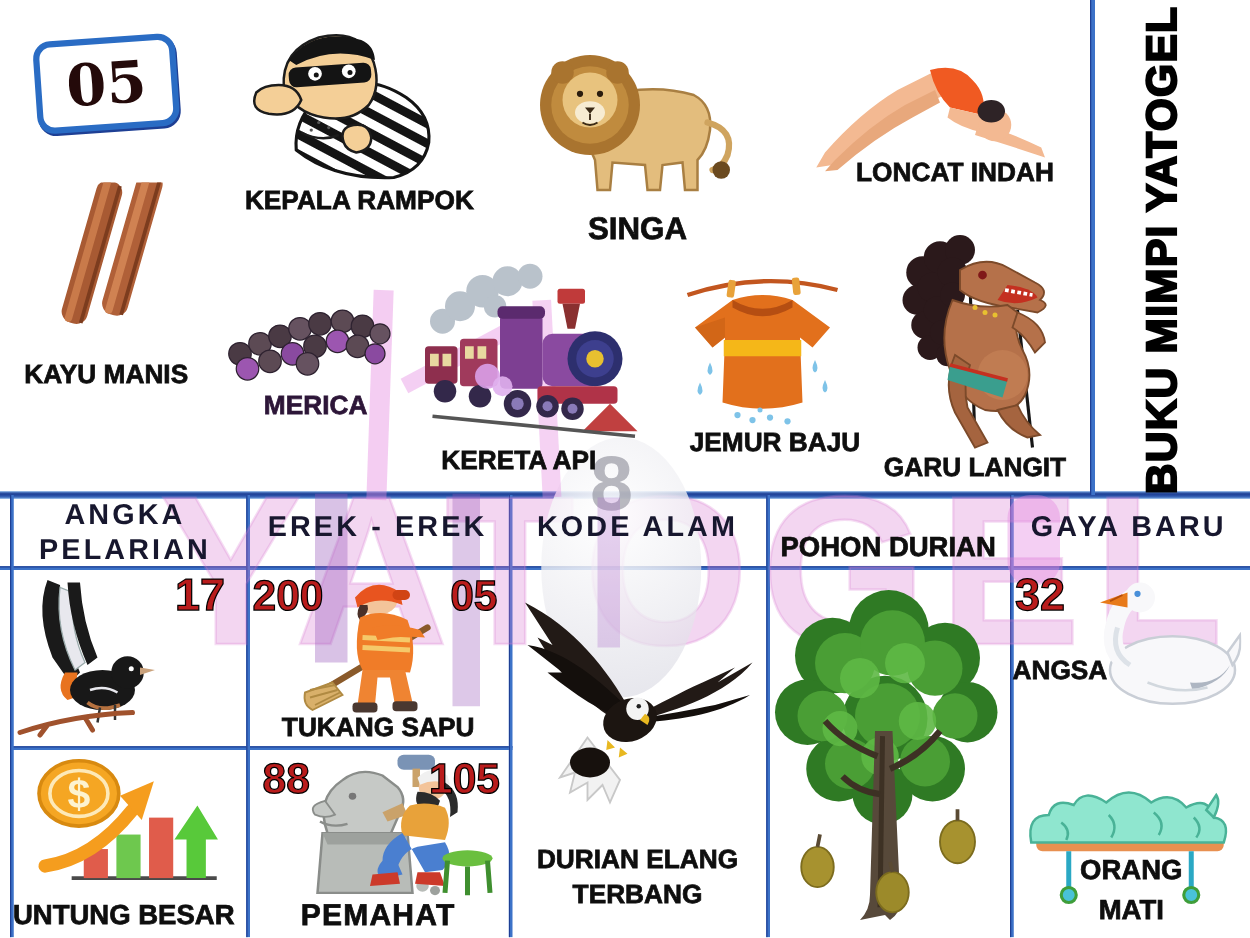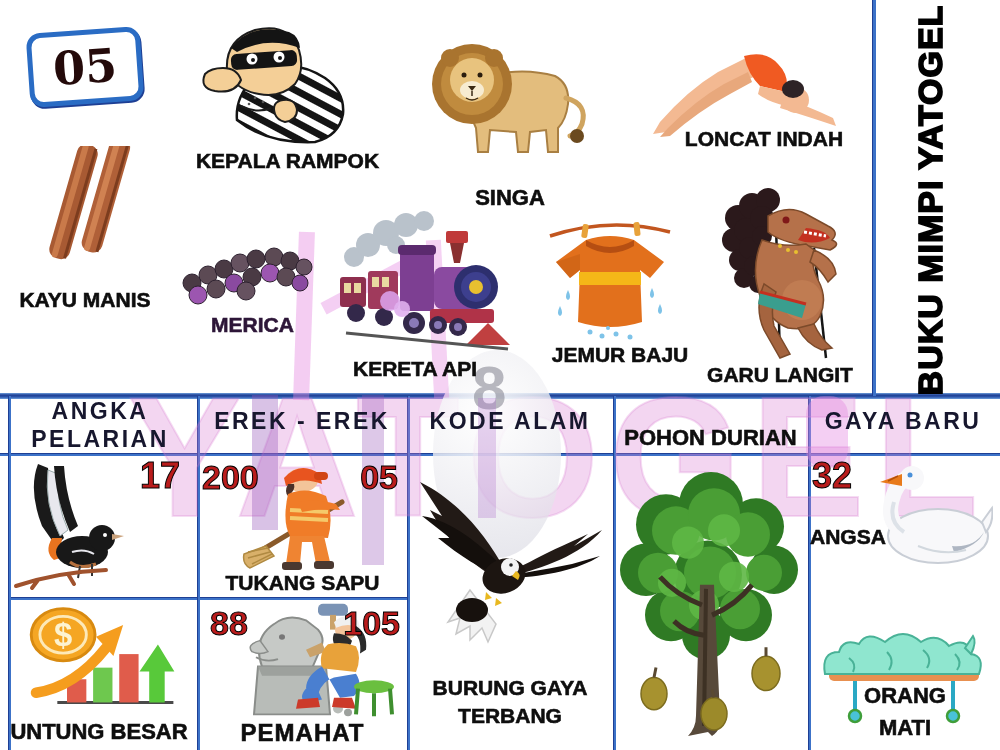--- a/index.html
+++ b/index.html
@@ -107,21 +107,21 @@
       <circle cx="30" cy="30" r="9" fill="#a9742f"></circle>
         <circle cx="74" cy="30" r="9" fill="#a9742f"></circle>
       <circle cx="52" cy="52" r="22" fill="#e8c37e"></circle>
       <ellipse cx="52" cy="62" rx="12" ry="9" fill="#f7ecd2"></ellipse>
       <path d="M48 58 L56 58 L52 63 Z" fill="#3a2a16"></path>
       <circle cx="44" cy="47" r="2.5" fill="#2b1d0e"></circle>
         <circle cx="60" cy="47" r="2.5" fill="#2b1d0e"></circle>
       <path d="M52 63 L52 68 M46 70 Q52 74 58 70" stroke="#3a2a16" stroke-width="1.5" fill="none"></path>
     </svg>
   </figure>
-  <div class="lbl" style="left:420px;top:184px;width:180px;font-size:22px;">SINGA</div>
+  <div class="lbl" style="left:420px;top:168px;width:180px;font-size:25px;">SINGA</div>
 
   <figure style="left:648px;top:42px;width:190px;height:100px;">
     <svg viewBox="0 0 190 100" width="190" height="100">
       <path d="M5 92 L12 80 Q40 48 70 30 L98 16 L108 34 L80 46 Q50 62 18 90 Z" fill="#f3b992"></path>
       <path d="M12 95 L20 86 Q48 58 76 42 L100 30 L104 40 L82 52 Q52 68 22 94 Z" fill="#e8a87c"></path>
       <path d="M96 14 Q118 8 130 22 Q142 34 138 50 L112 44 Q100 32 96 14 Z" fill="#f05a22"></path>
       <path d="M112 44 L138 50 Q142 58 138 64 Q120 60 110 52 Z" fill="#f3b992"></path>
       <path d="M135 56 Q160 64 185 76 L188 84 Q158 74 132 66 Z" fill="#f3b992"></path>
       <circle cx="148" cy="58" r="13" fill="#f3b992"></circle>
       <ellipse cx="145" cy="47" rx="11" ry="9" fill="#2e2326"></ellipse>
@@ -378,21 +378,21 @@
       <ellipse cx="92" cy="104" rx="22" ry="17" fill="#1c1511" transform="rotate(-20 92 104)"></ellipse>
       <path d="M58 118 L36 150 L48 146 L44 162 L58 154 L58 168 L70 156 L76 170 L84 152 Z" fill="#f2f2f2" stroke="#c8c8c8" stroke-width="1.5"></path>
       <ellipse cx="60" cy="138" rx="16" ry="12" fill="#17110d"></ellipse>
       <circle cx="98" cy="95" r="9" fill="#f4f4f4"></circle>
       <path d="M104 99 Q110 102 106 108 L100 104 Z" fill="#e8b820"></path>
       <circle cx="99" cy="93" r="1.8" fill="#222"></circle>
       <path d="M74 120 l6 6 l-7 2 z M84 126 l6 5 l-7 3 z" fill="#e8b820"></path>
     </svg>
   </figure>
   <div class="lbl" style="left:410px;top:674px;width:200px;font-size:21px;line-height:1.35;">
-    <span>BURUNG GAYA</span><br>
+    <span>DURIAN ELANG</span><br>
     <span>TERBANG</span>
   </div>
 
   <figure style="left:616px;top:464px;width:185px;height:282px;">
     <svg viewBox="0 0 185 280" width="185" height="282" preserveAspectRatio="none">
       <g fill="#2f7a24">
         <circle cx="50" cy="60" r="30"></circle>
           <circle cx="95" cy="40" r="32"></circle>
           <circle cx="140" cy="62" r="28"></circle>
         <circle cx="30" cy="105" r="26"></circle>

